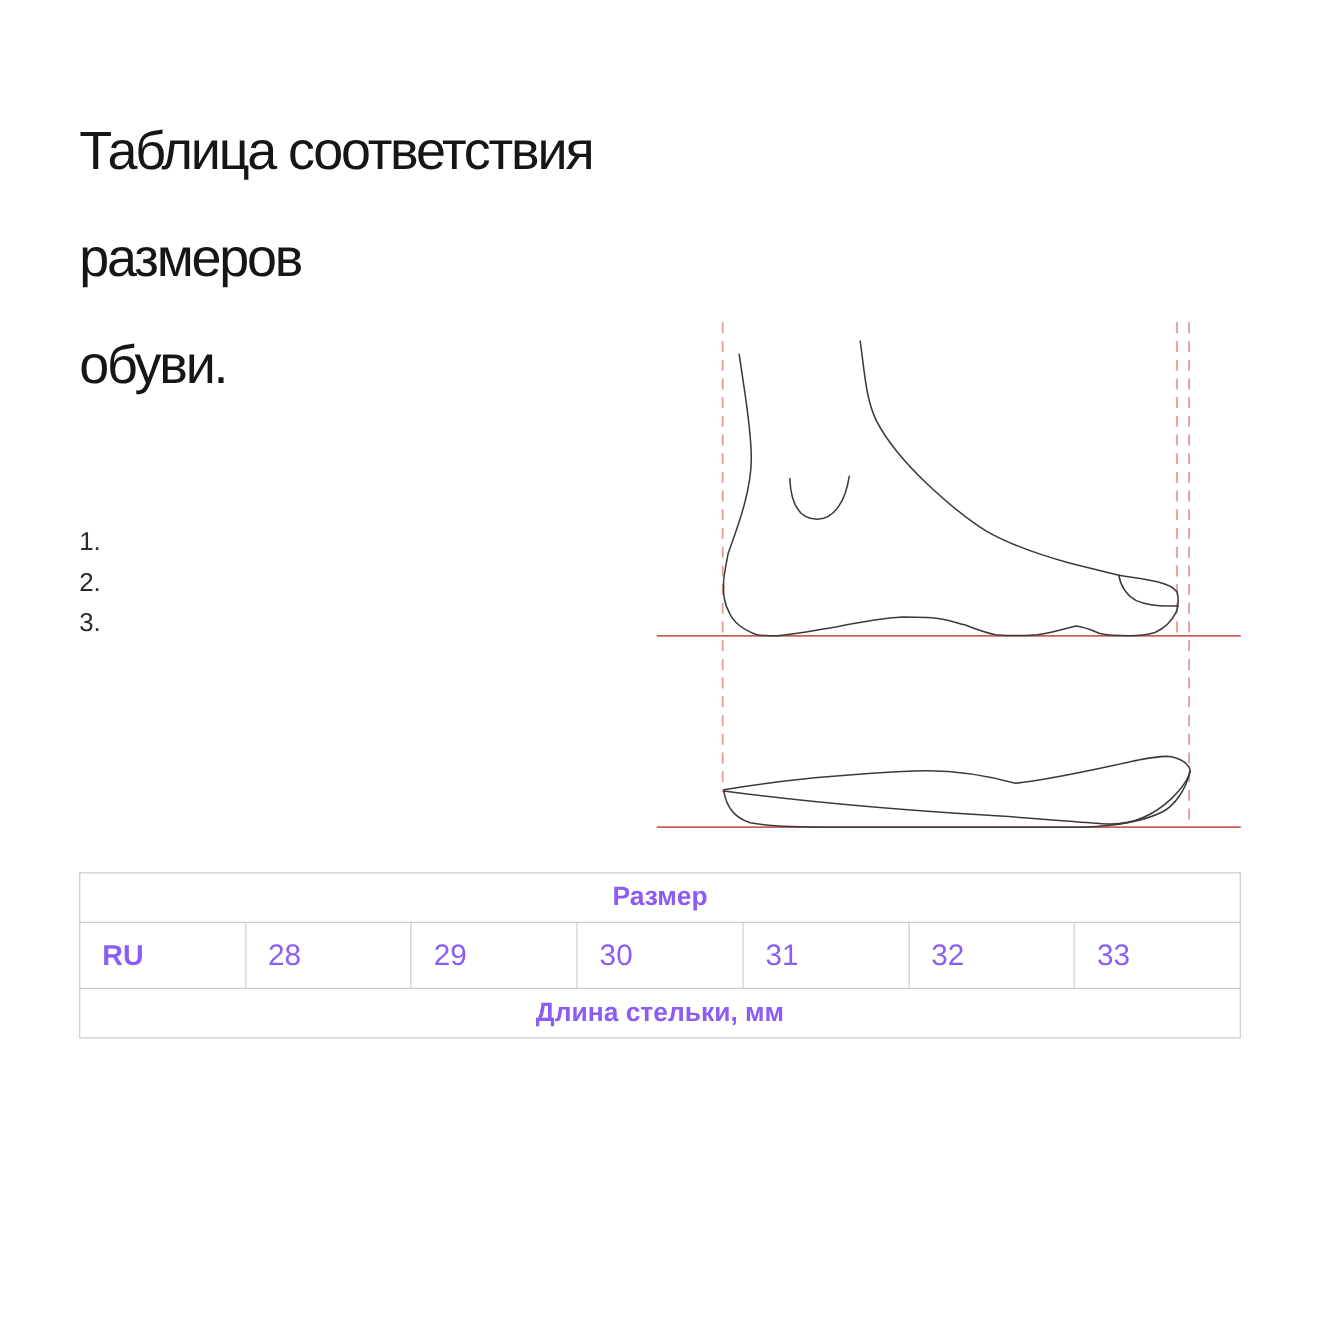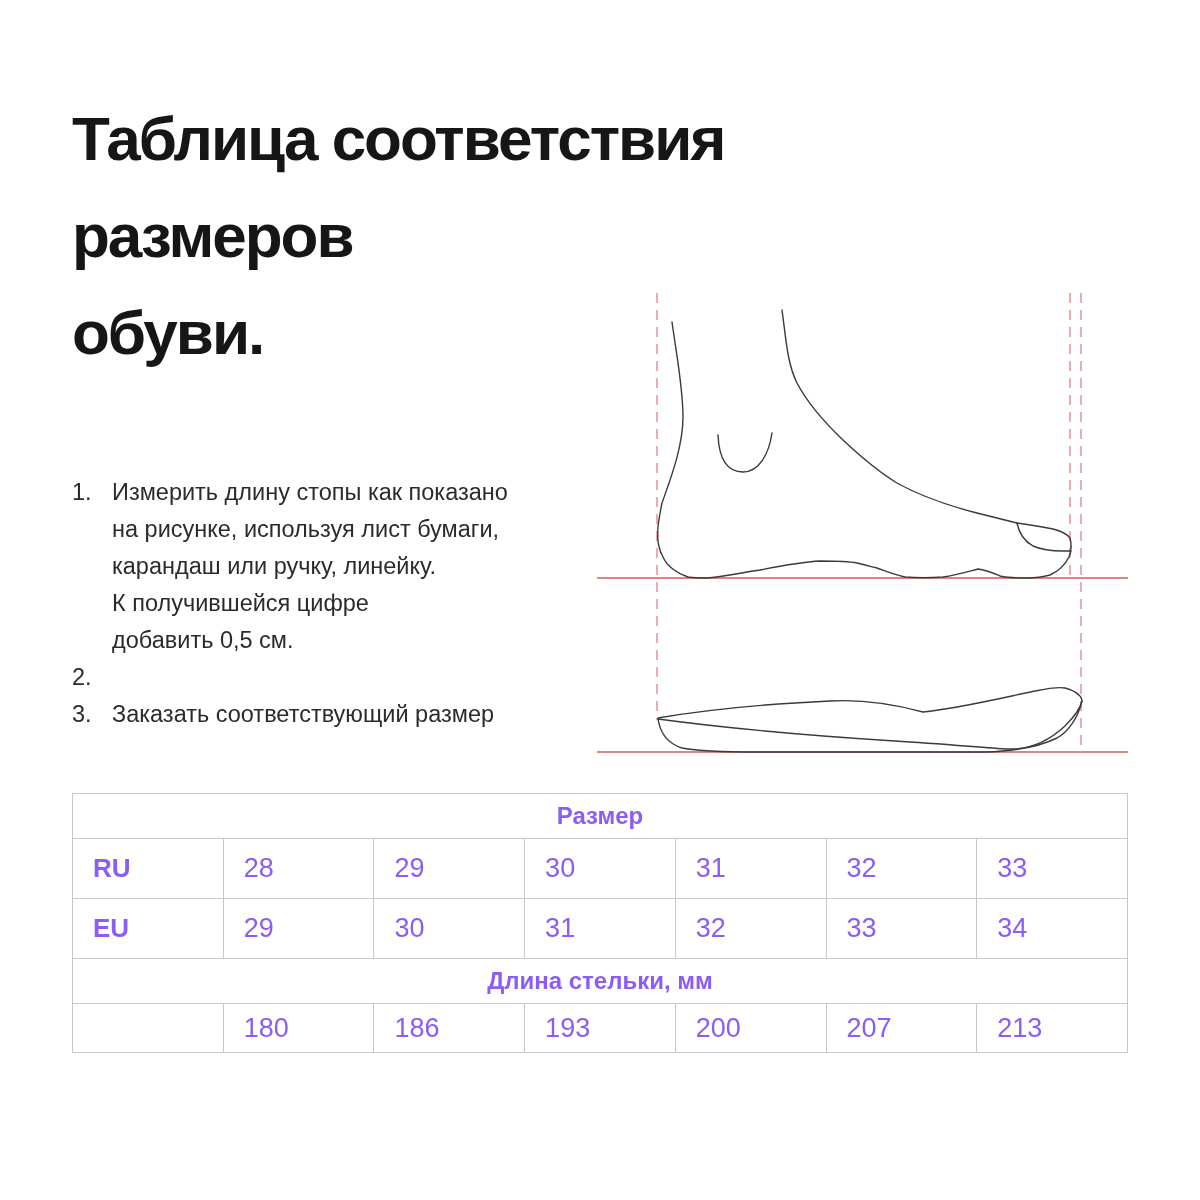--- a/index.html
+++ b/index.html
@@ -15,21 +15,21 @@
     position:relative;
     width:1200px;height:1200px;
     background:#ffffff;
     font-family:"Liberation Sans","DejaVu Sans",sans-serif;
     color:var(--text-body);
     overflow:hidden;
   }
   .title{
     position:absolute;left:72px;top:90px;
     margin:0;width:900px;
-    font-size:62px;line-height:97px;font-weight:700;
+    font-size:49px;line-height:97px;font-weight:400;
     letter-spacing:-2px;
     color:var(--text-primary);
     white-space:pre-line;
   }
   .instructions{
     position:absolute;left:72px;top:474px;width:540px;
     font-size:23.5px;line-height:37px;
     color:var(--text-body);
   }
   .instruction-item{display:flex;align-items:flex-start;}
@@ -74,32 +74,26 @@
 
 <div class="page">
 
   <h1 class="title">Таблица соответствия
 размеров
 обуви.</h1>
 
   <div class="instructions">
     <div class="instruction-item">
       <span class="instruction-number">1.</span>
-      <span class="instruction-text">Измерить длину стопы как показано
-на рисунке, используя лист бумаги,
-карандаш или ручку, линейку.
-К получившейся цифре
-добавить 0,5 см.</span>
     </div>
     <div class="instruction-item">
       <span class="instruction-number">2.</span>
     </div>
     <div class="instruction-item">
       <span class="instruction-number">3.</span>
-      <span class="instruction-text">Заказать соответствующий размер</span>
     </div>
   </div>
 
   <div class="illustration">
     <svg viewBox="0 0 540 480" xmlns="http://www.w3.org/2000/svg">
 
       <line class="red-dash" x1="62" y1="5" x2="62" y2="432"></line>
       <line class="red-dash" x1="475" y1="5" x2="475" y2="290"></line>
       <line class="red-dash" x1="486" y1="5" x2="486" y2="464"></line>
 
@@ -174,38 +168,20 @@
       </tr>
       <tr class="row-data">
         <td class="lbl">RU</td>
         <td>28</td>
         <td>29</td>
         <td>30</td>
         <td>31</td>
         <td>32</td>
         <td>33</td>
       </tr>
-      <tr class="row-data">
-        <td class="lbl">EU</td>
-        <td>29</td>
-        <td>30</td>
-        <td>31</td>
-        <td>32</td>
-        <td>33</td>
-        <td>34</td>
-      </tr>
       <tr>
         <td class="hdr" colspan="7">Длина стельки, мм</td>
-      </tr>
-      <tr class="row-data row-insole-values">
-        <td class="lbl"></td>
-        <td>180</td>
-        <td>186</td>
-        <td>193</td>
-        <td>200</td>
-        <td>207</td>
-        <td>213</td>
       </tr>
     </tbody>
   </table>
 
 
 </div>
 
 </body></html>

